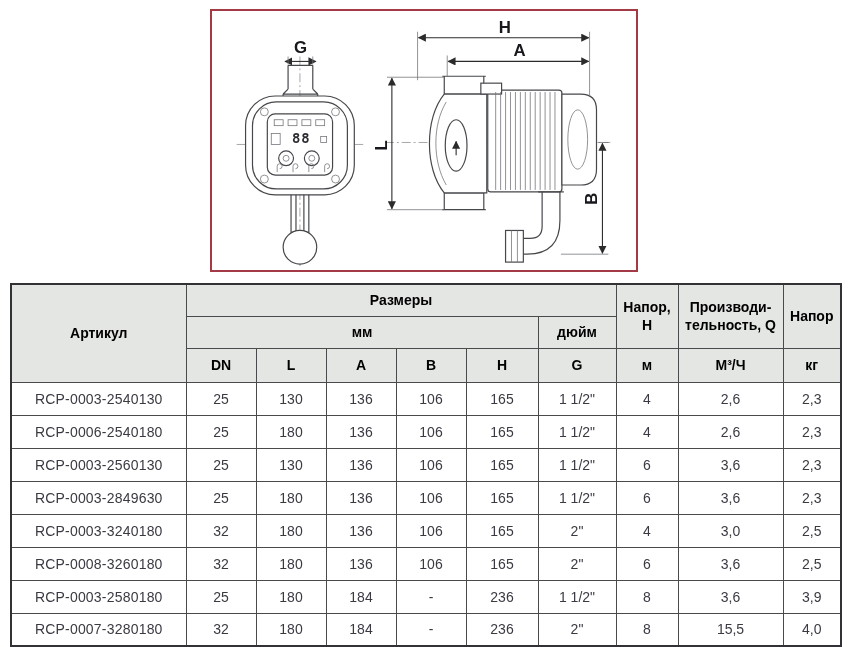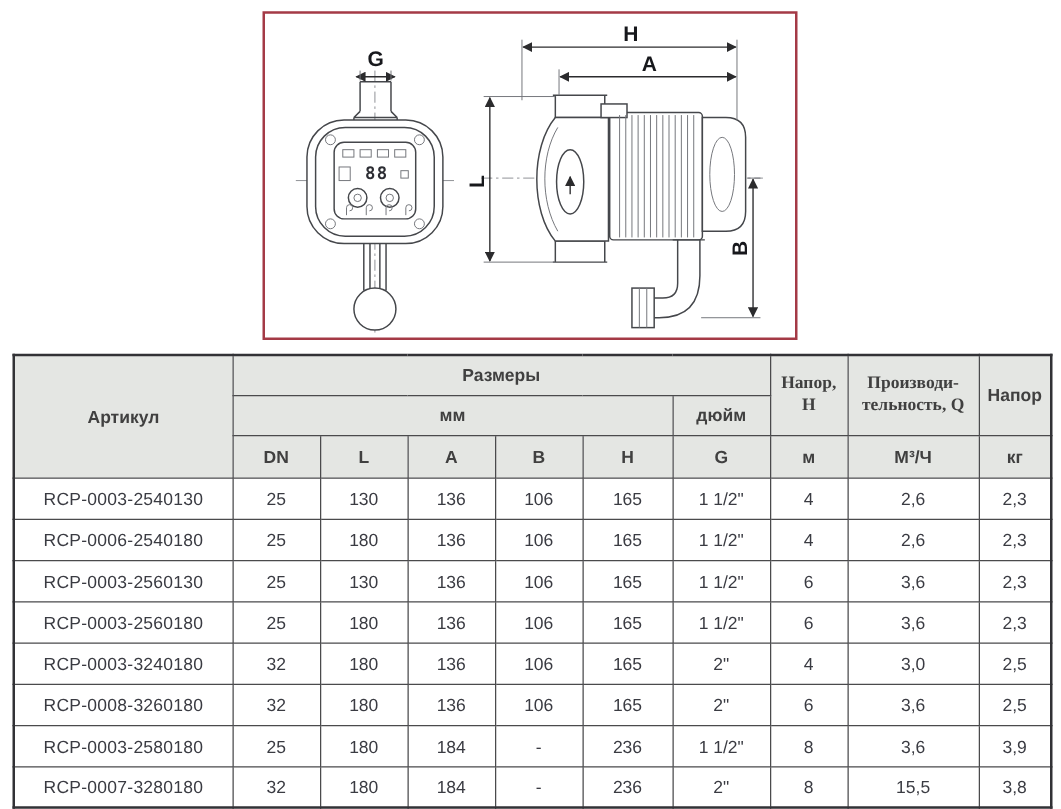--- a/index.html
+++ b/index.html
@@ -23,26 +23,26 @@
   
   table.spec{
     position:absolute;left:10px;top:283px;width:831px;
     border-collapse:collapse;table-layout:fixed;
     border:2px solid #323236;
   }
   table.spec th,table.spec td{
     border:1px solid #4a4a4c;padding:0;text-align:center;vertical-align:middle;
     font-size:14px;overflow:hidden;
   }
-  table.spec th{background:#e4e6e3;font-weight:bold;color:#404040;}
+  table.spec th{background:#e4e6e3;font-weight:bold;color:#000000;}
   table.spec td{background:#ffffff;color:#3a3b42;}
   tr.hr1{height:32px}tr.hr2{height:32px}tr.hr3{height:34px}
   tbody tr{height:33px}
   td.art{text-align:left;padding-left:13px;letter-spacing:.2px;}
-  .pre{white-space:pre-line;line-height:1.3;font-family:Liberation Serif, serif;}
+  .pre{white-space:pre-line;line-height:1.3;}
 </style>
 </head>
 <body>
 
 <div class="drawing-box">
   <svg viewBox="0 0 427 262">
     <defs>
       <marker id="ar" viewBox="0 0 10 10" refX="9" refY="5" markerWidth="7.5" markerHeight="7.5" orient="auto-start-reverse">
         <path d="M0,0 L10,5 L0,10 z" fill="#2b2b2d"></path>
       </marker>
@@ -218,21 +218,21 @@
       <td>130</td>
       <td>136</td>
       <td>106</td>
       <td>165</td>
       <td>1 1/2"</td>
       <td>6</td>
       <td>3,6</td>
       <td>2,3</td>
     </tr>
     <tr>
-      <td class="art">RCP-0003-2560180</td>
+      <td class="art">RCP-0003-2849630</td>
       <td>25</td>
       <td>180</td>
       <td>136</td>
       <td>106</td>
       <td>165</td>
       <td>1 1/2"</td>
       <td>6</td>
       <td>3,6</td>
       <td>2,3</td>
     </tr>
@@ -275,16 +275,16 @@
     <tr>
       <td class="art">RCP-0007-3280180</td>
       <td>32</td>
       <td>180</td>
       <td>184</td>
       <td>-</td>
       <td>236</td>
       <td>2"</td>
       <td>8</td>
       <td>15,5</td>
-      <td>3,8</td>
+      <td>4,0</td>
     </tr>
   </tbody>
 </table>
 
 </body></html>

